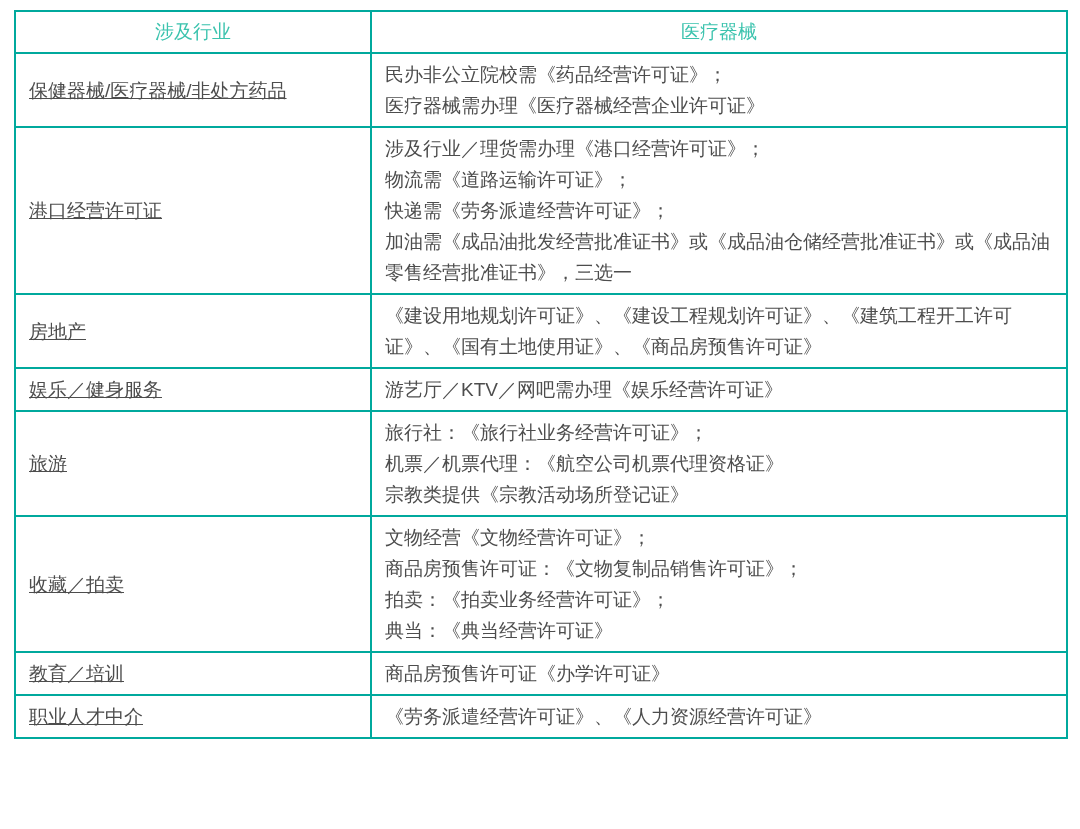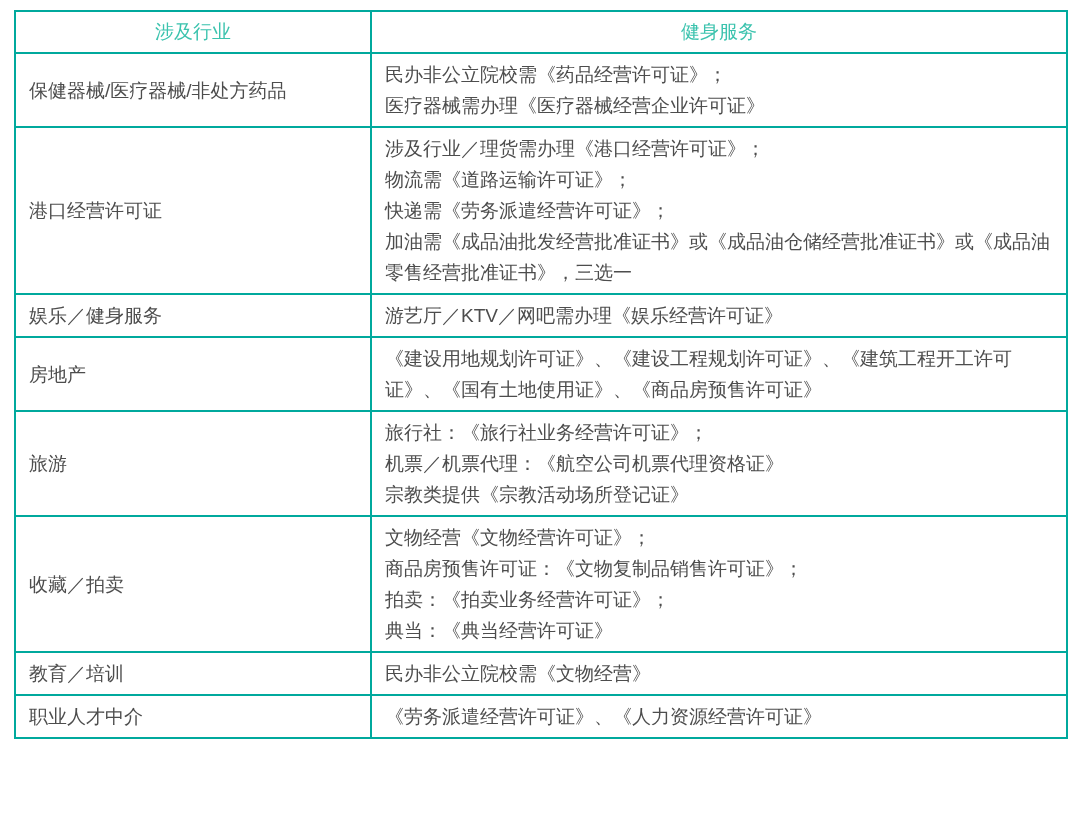--- a/index.html
+++ b/index.html
@@ -43,70 +43,71 @@
     color: #4d4d4d;
     font-size: 19px;
     line-height: 31px;
     padding: 5px 13px;
     vertical-align: middle;
     background: #ffffff;
     text-align: left;
   }
   td.industry-cell {
     width: 356px;
+    text-decoration: underline;
   }
   .qual-line {
     display: block;
   }
   tr.single-row td {
     height: 42px;
   }
 </style>
 </head>
 <body>
 
 <div class="page">
   <table class="qual-table">
     <colgroup>
       <col style="width:356px">
       <col style="width:696px">
     </colgroup>
     <thead>
       <tr>
         <th>涉及行业</th>
-        <th>健身服务</th>
+        <th>医疗器械</th>
       </tr>
     </thead>
     <tbody id="table-body">
         <tr>
           <td class="industry-cell">保健器械/医疗器械/非处方药品</td>
           <td class="qualifications-cell">
             <span class="qual-line">民办非公立院校需《药品经营许可证》；</span>
             <span class="qual-line">医疗器械需办理《医疗器械经营企业许可证》</span>
           </td>
         </tr>
         <tr>
           <td class="industry-cell">港口经营许可证</td>
           <td class="qualifications-cell">
             <span class="qual-line">涉及行业／理货需办理《港口经营许可证》；</span>
             <span class="qual-line">物流需《道路运输许可证》；</span>
             <span class="qual-line">快递需《劳务派遣经营许可证》；</span>
             <span class="qual-line">加油需《成品油批发经营批准证书》或《成品油仓储经营批准证书》或《成品油零售经营批准证书》，三选一</span>
           </td>
         </tr>
         <tr class="single-row">
+          <td class="industry-cell">房地产</td>
+          <td class="qualifications-cell">
+            <span class="qual-line">《建设用地规划许可证》、《建设工程规划许可证》、《建筑工程开工许可证》、《国有土地使用证》、《商品房预售许可证》</span>
+          </td>
+        </tr>
+        <tr class="single-row">
           <td class="industry-cell">娱乐／健身服务</td>
           <td class="qualifications-cell">
             <span class="qual-line">游艺厅／KTV／网吧需办理《娱乐经营许可证》</span>
-          </td>
-        </tr>
-        <tr class="single-row">
-          <td class="industry-cell">房地产</td>
-          <td class="qualifications-cell">
-            <span class="qual-line">《建设用地规划许可证》、《建设工程规划许可证》、《建筑工程开工许可证》、《国有土地使用证》、《商品房预售许可证》</span>
           </td>
         </tr>
         <tr>
           <td class="industry-cell">旅游</td>
           <td class="qualifications-cell">
             <span class="qual-line">旅行社：《旅行社业务经营许可证》；</span>
             <span class="qual-line">机票／机票代理：《航空公司机票代理资格证》</span>
             <span class="qual-line">宗教类提供《宗教活动场所登记证》</span>
           </td>
         </tr>
@@ -115,21 +116,21 @@
           <td class="qualifications-cell">
             <span class="qual-line">文物经营《文物经营许可证》；</span>
             <span class="qual-line">商品房预售许可证：《文物复制品销售许可证》；</span>
             <span class="qual-line">拍卖：《拍卖业务经营许可证》；</span>
             <span class="qual-line">典当：《典当经营许可证》</span>
           </td>
         </tr>
         <tr class="single-row">
           <td class="industry-cell">教育／培训</td>
           <td class="qualifications-cell">
-            <span class="qual-line">民办非公立院校需《文物经营》</span>
+            <span class="qual-line">商品房预售许可证《办学许可证》</span>
           </td>
         </tr>
         <tr class="single-row">
           <td class="industry-cell">职业人才中介</td>
           <td class="qualifications-cell">
             <span class="qual-line">《劳务派遣经营许可证》、《人力资源经营许可证》</span>
           </td>
         </tr>
       </tbody>
   </table>

